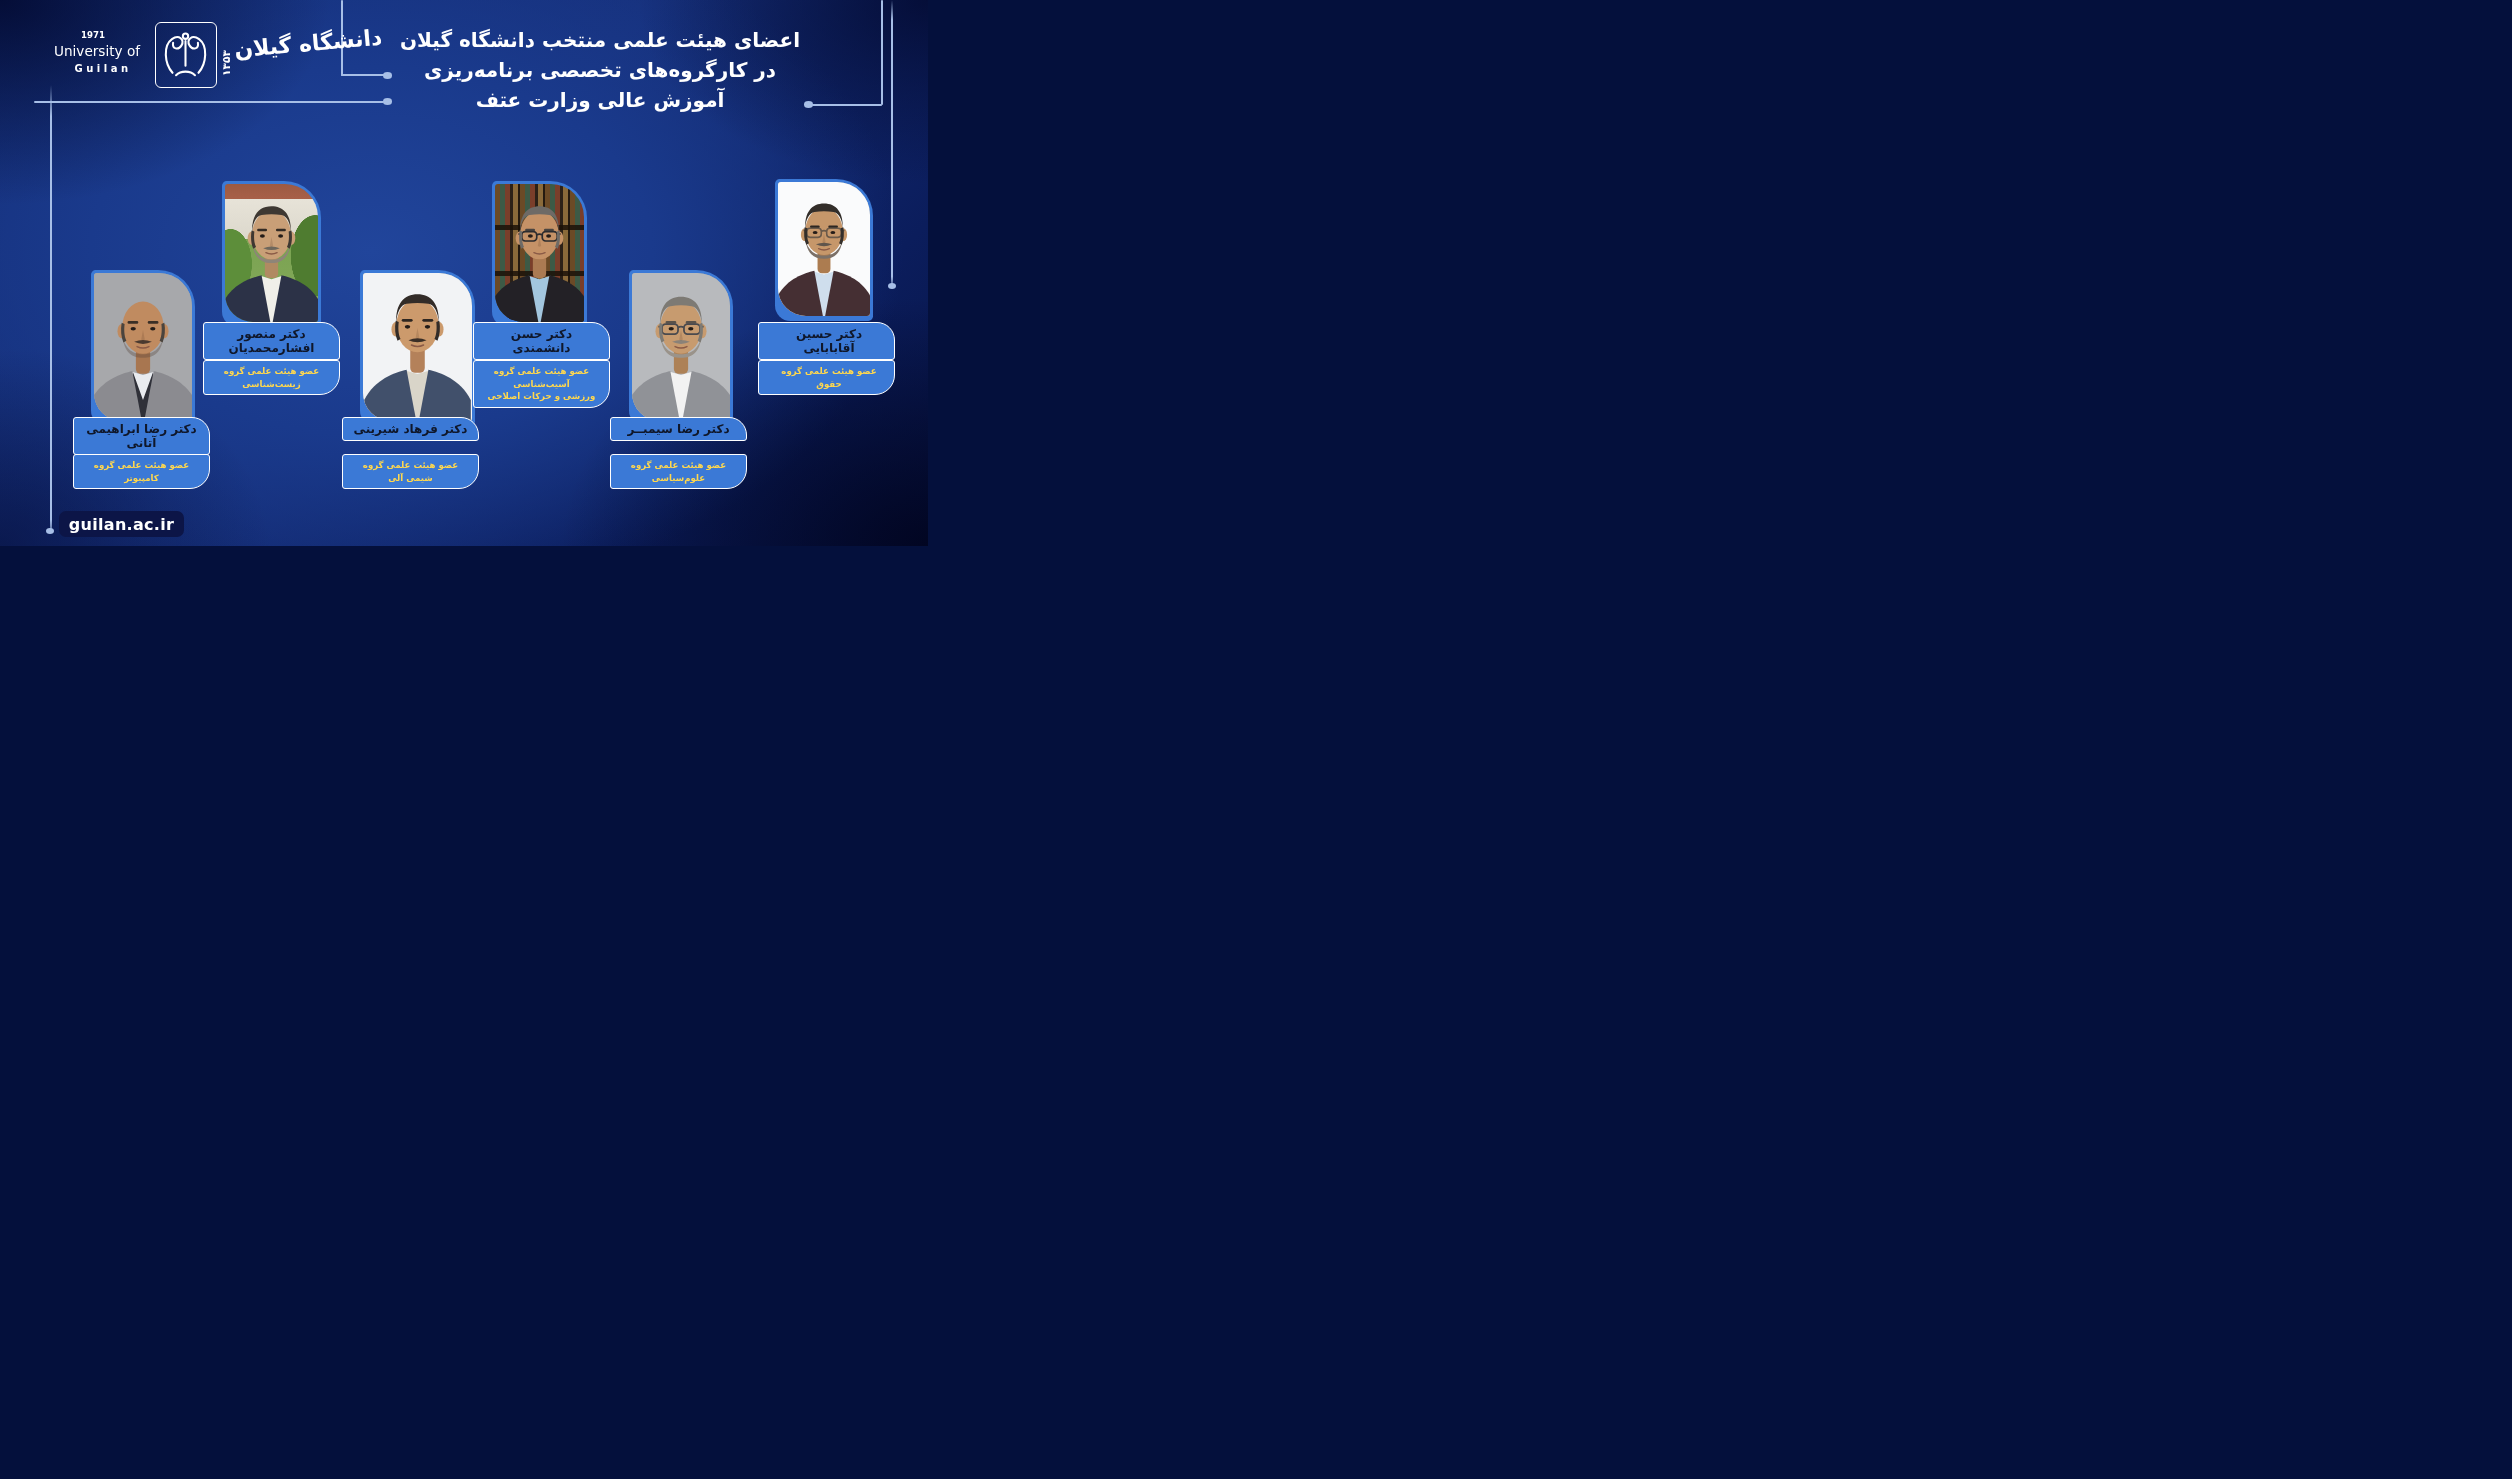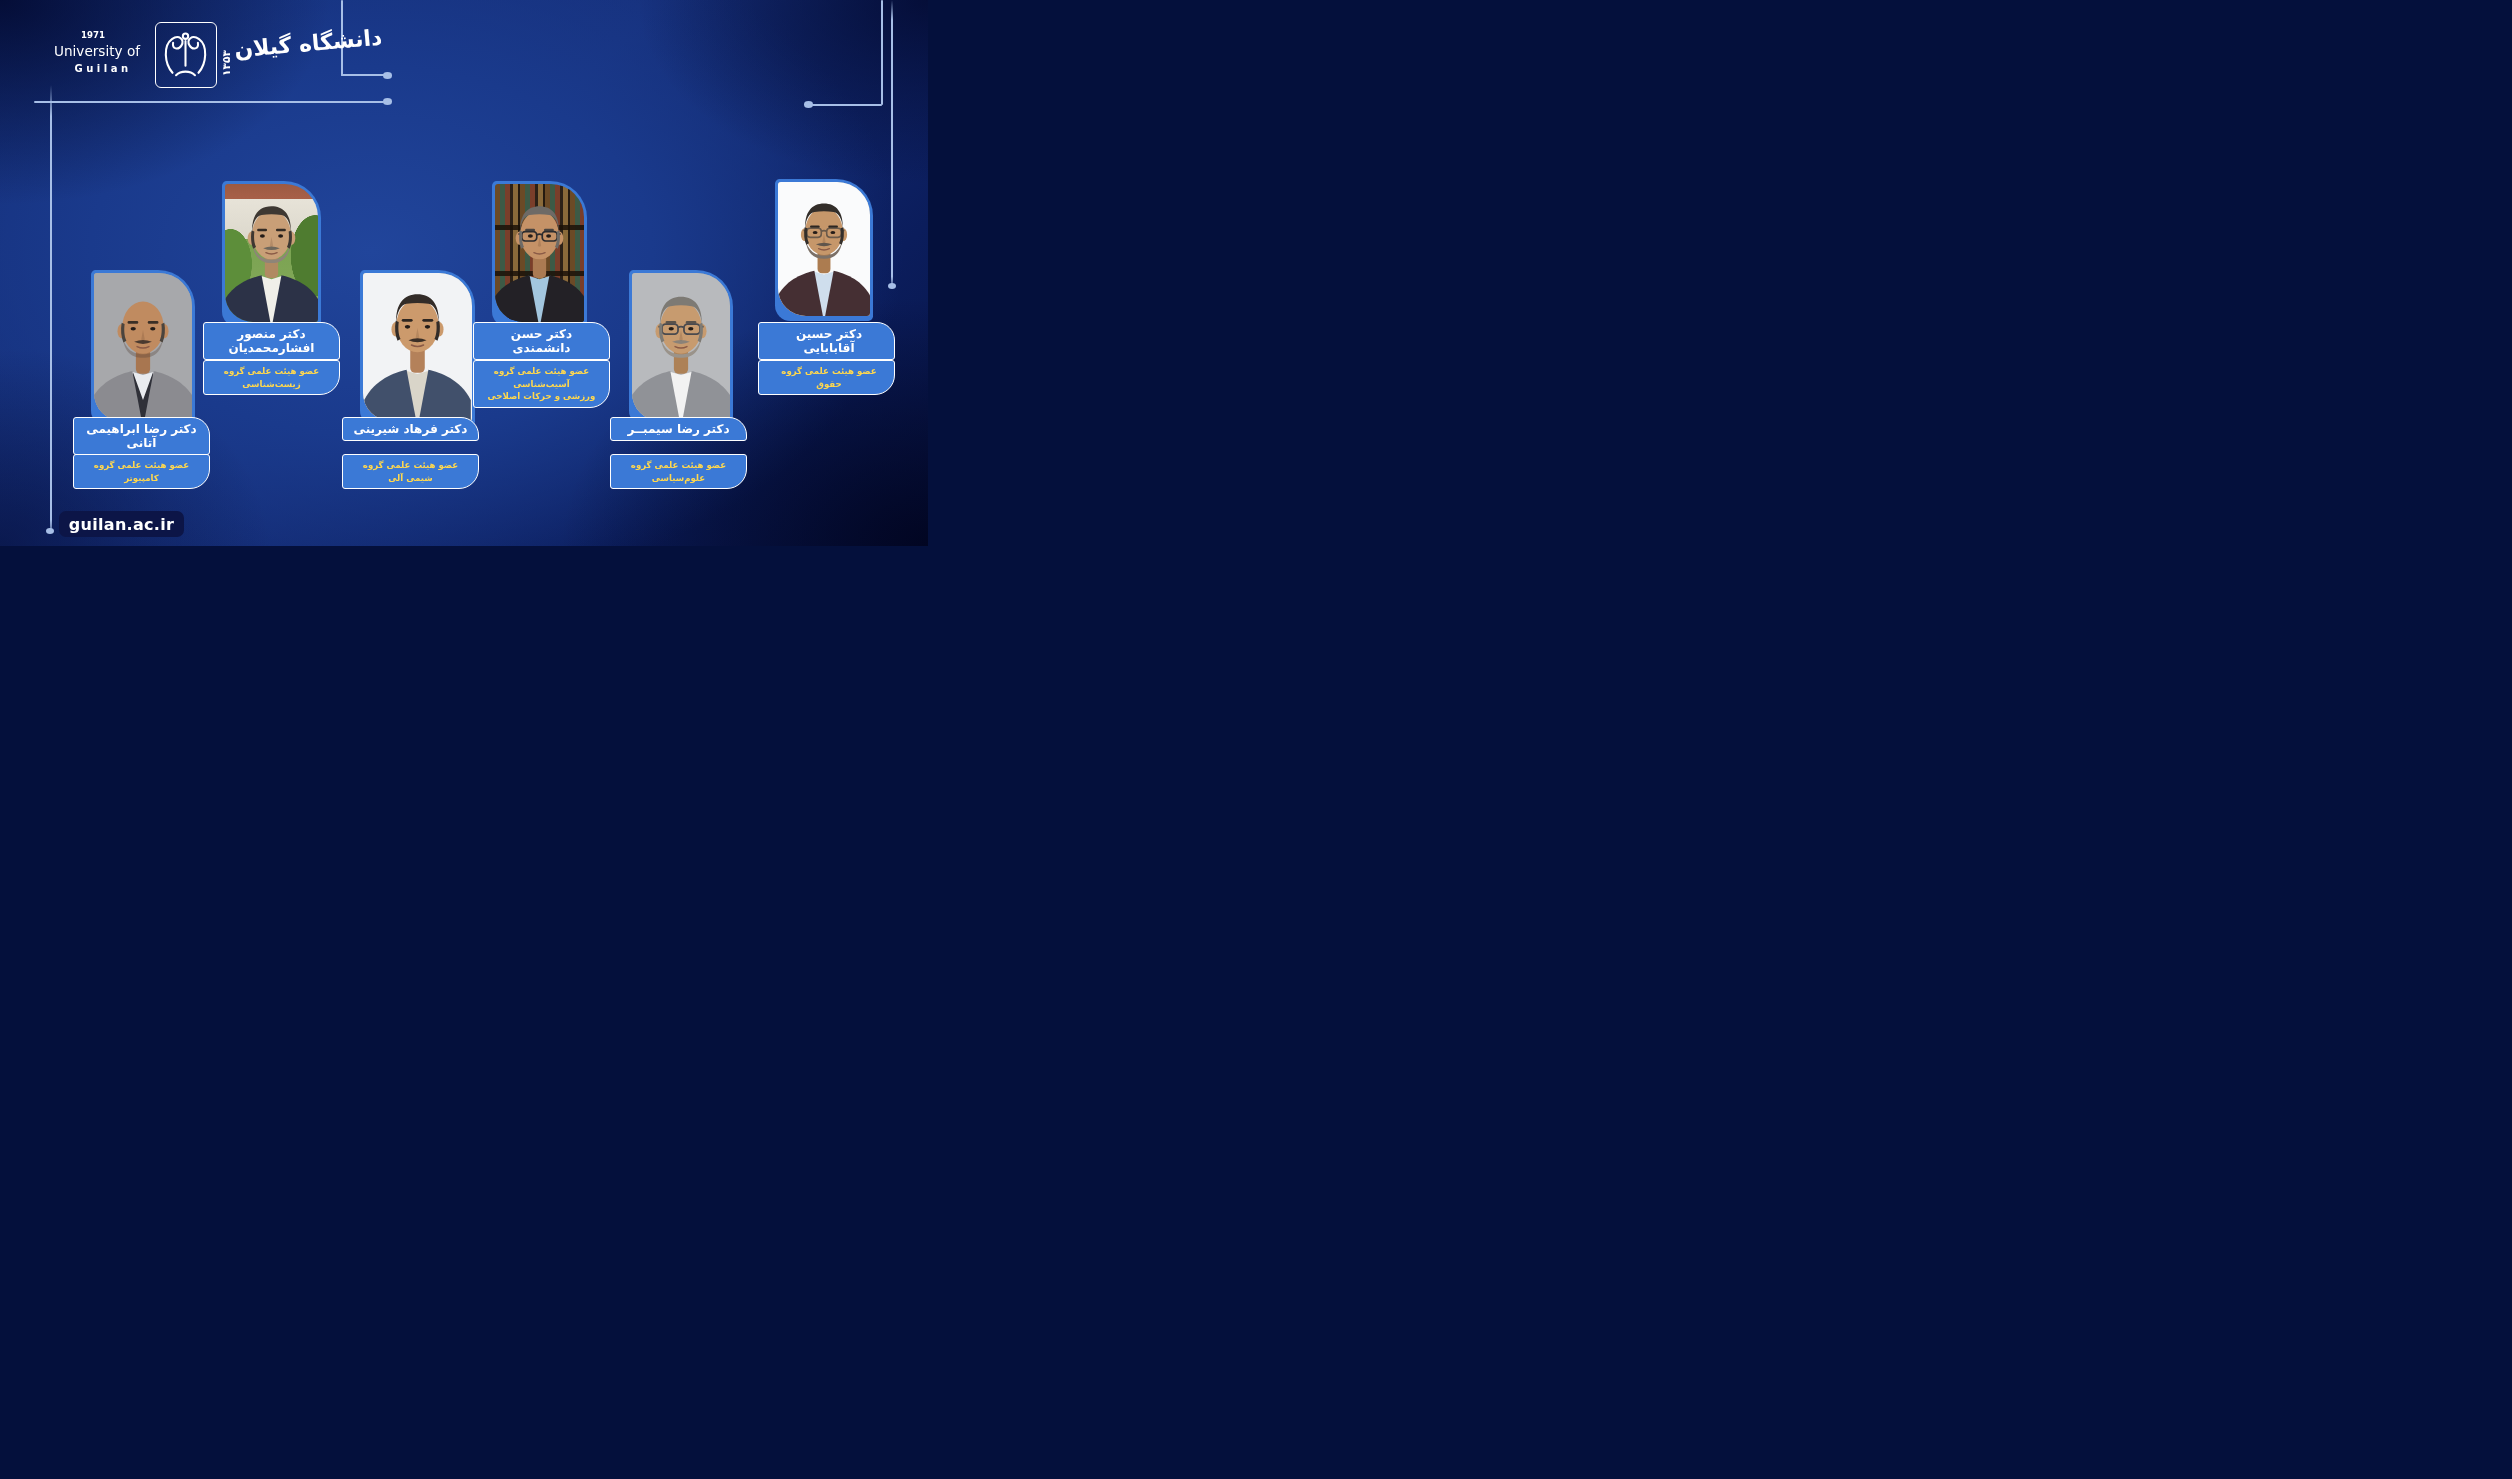--- a/index.html
+++ b/index.html
@@ -43,21 +43,21 @@
       repeating-linear-gradient(90deg, #6b4a26 0 5.3px, #3d5a46 5.3px 10px, #7a3e2a 10px 15.4px, #2c2117 15.4px 18px, #8a6a3a 18px 22.5px, #241a10 22.5px 25px);}
   .c0{left:91px;top:270px;width:104px;height:156px;}
   .c1{left:222px;top:181px;width:99px;height:146px;}
   .c2{left:360px;top:270px;width:115px;height:156px;}
   .c3{left:492px;top:181px;width:95px;height:146px;}
   .c4{left:629px;top:270px;width:104px;height:156px;}
   .c5{left:775px;top:179px;width:98px;height:142px;}
   
   .label{position:absolute;width:137px;box-sizing:border-box;background:#3b79d6;border:1.5px solid #fff;
          direction:rtl;text-align:center;padding:4.1px 6px;}
-  .name-box{border-radius:3px 18px 3px 3px;color:#ffffff;font-size:12px;font-weight:bold;}
+  .name-box{border-radius:3px 18px 3px 3px;color:#0f172a;font-size:12px;font-weight:bold;}
   .role-box{border-radius:3px 3px 20px 3px;color:#ffd84e;font-size:8.6px;font-weight:bold;line-height:1.45;}
   .l0{left:73px;} .l1{left:203px;} .l2{left:342px;} .l3{left:473px;} .l4{left:610px;} .l5{left:758px;padding-left:11px;}
   .name-low{top:417px;} .role-low{top:454px;}
   .name-up{top:322px;}  .role-up{top:360px;}
   
   #url-badge{position:absolute;left:59px;top:511px;width:125px;height:26px;background:#0c1547;border-radius:7px;
              color:#fff;font-size:16px;font-weight:bold;display:flex;align-items:center;justify-content:center;letter-spacing:0.3px;}
 </style>
 </head>
 <body>
@@ -120,20 +120,25 @@
         <path d="M72,84 C86,68 88,38 73,27 C61,18 51,28 57,38 C62,46 73,44 71,33"></path>
         <line x1="50" y1="30" x2="50" y2="72"></line>
         <circle cx="50" cy="22" r="4.5"></circle>
         <path d="M34,88 C42,80 58,80 66,88"></path>
       </g>
     </svg>
   </div>
   <div class="logo-text" id="persian-year">۱۳۵۳</div>
   <div class="logo-text" id="calligraphy">دانشگاه گیلان</div>
 
+  <div id="title">
+    <div>اعضای هیئت علمی منتخب دانشگاه گیلان</div>
+    <div>در کارگروه‌های تخصصی برنامه‌ریزی</div>
+    <div>آموزش عالی وزارت عتف</div>
+  </div>
 
   <div class="card c0" style="--pbg: #a7a8ab; --skin: #c08b60; --skin2: #a87650; --hairside: #4a443e; --brow: #3a2f26; --mustache: #4a3a30; --beard: rgba(90,70,58,0.35); --jacket: #8b8b90; --shirt: #e9ebef; --vest: #2f3038; --mouth: #8a5a46;">
       <div class="photo-inner">
         <svg viewBox="0 0 180 250" preserveAspectRatio="xMidYMax slice">
           <use href="#portrait"></use>
         </svg>
       </div>
     </div>
   <div class="card c1 scene-garden" style="--pbg: transparent; --skin: #c99f77; --skin2: #b08a62; --hairtop: #3e3832; --hairside: #3e3832; --brow: #332b24; --beard: #8d8578; --mustache: #6e675c; --jacket: #2c3247; --shirt: #f0efe9; --mouth: #8a5a46;">
       <div class="photo-inner">

